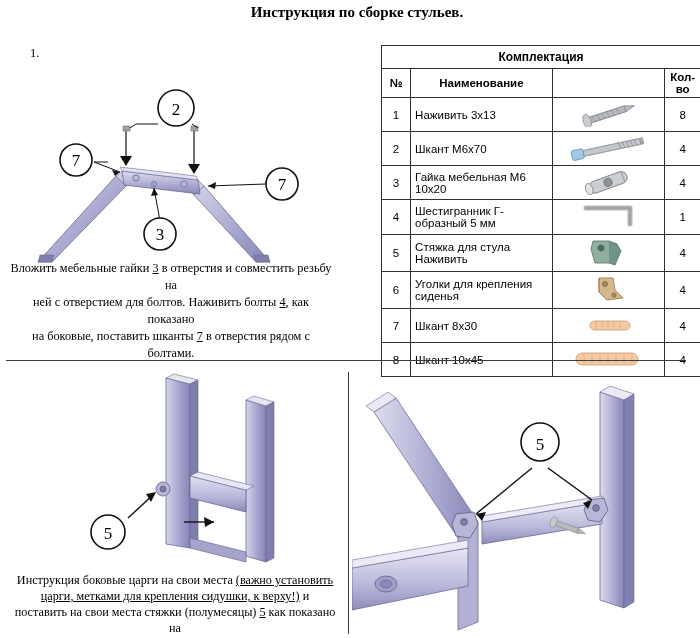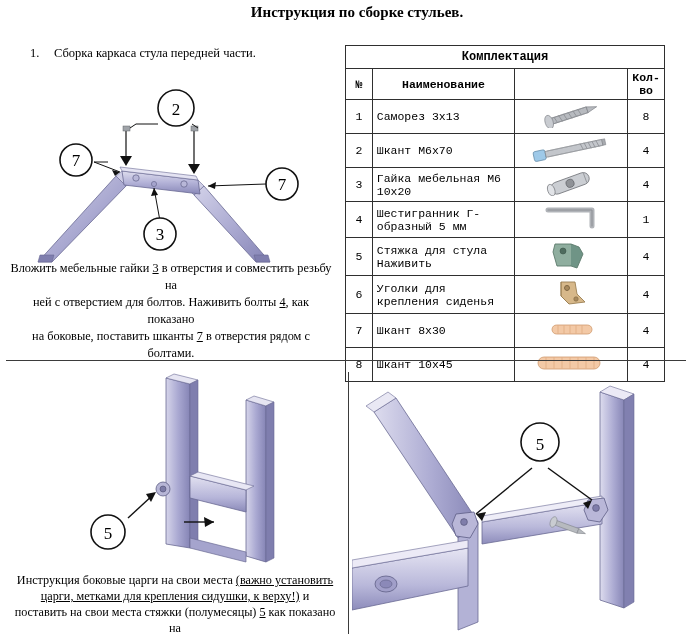--- a/index.html
+++ b/index.html
@@ -77,22 +77,23 @@
   
   .tbl-wrap {
     position: absolute;
     left: 345px;
     top: 45px;
     width: 348px;
   }
   table.kompl {
     border-collapse: collapse;
     width: 320px;
-    font-family: Liberation Mono, monospace;
+    font-family: Liberation Sans, sans-serif;
     font-size: 11.5px;
+    margin-left: 36px;
   }
   table.kompl th, table.kompl td {
     border: 1px solid #2f2f2f;
     padding: 2px 4px;
     vertical-align: middle;
   }
   .kompl .hdr-title {
     text-align: center;
     font-weight: bold;
     font-size: 12px;
@@ -134,21 +135,20 @@
     text-anchor: middle;
   }
 </style>
 </head>
 <body>
 
 <div class="page-title">Инструкция по сборке стульев.</div>
 
 <div class="panel-tl">
   <span class="step-num">1.</span>
-  <span class="step-text">Сборка каркаса стула передней части.</span>
 
   <svg class="fig" style="left:0px; top:28px;" width="326" height="200" viewBox="0 0 326 200">
     <defs>
       <linearGradient id="gLeg" x1="0" y1="0" x2="1" y2="1">
         <stop offset="0%" stop-color="#d3d2e9"></stop>
         <stop offset="55%" stop-color="#a9a8d0"></stop>
         <stop offset="100%" stop-color="#8382b4"></stop>
       </linearGradient>
       <linearGradient id="gRail" x1="0" y1="0" x2="0" y2="1">
         <stop offset="0%" stop-color="#dedded"></stop>
@@ -240,21 +240,21 @@
         <th class="hdr-cell c-num">№</th>
         <th class="hdr-cell c-name">Наименование</th>
         <th class="hdr-cell c-img"></th>
         <th class="hdr-cell c-qty">Кол-во</th>
       </tr>
     </thead>
     <tbody>
 
       <tr>
         <td class="c-num">1</td>
-        <td class="c-name">Саморез 3х13</td>
+        <td class="c-name">Наживить 3х13</td>
         <td class="c-img">
           <svg width="86" height="26" viewBox="0 0 86 26">
             <g transform="rotate(-18 43 13)">
               <rect x="20" y="10" width="40" height="6" fill="#b7babf" stroke="#7a7d82" stroke-width="0.6"></rect>
               <path d="M20,10 L60,10 M22,16 L60,16" stroke="#8d9095" stroke-width="0.7"></path>
               <polygon points="60,10 60,16 70,13" fill="#b7babf" stroke="#7a7d82" stroke-width="0.6"></polygon>
               <ellipse cx="20" cy="13" rx="4" ry="7" fill="#c9ccd1" stroke="#7a7d82" stroke-width="0.6"></ellipse>
               <path d="M26,9.5 L28,16.5 M31,9.5 L33,16.5 M36,9.5 L38,16.5 M41,9.5 L43,16.5 M46,9.5 L48,16.5 M51,9.5 L53,16.5" stroke="#8d9095" stroke-width="0.8"></path>
             </g>
           </svg>

